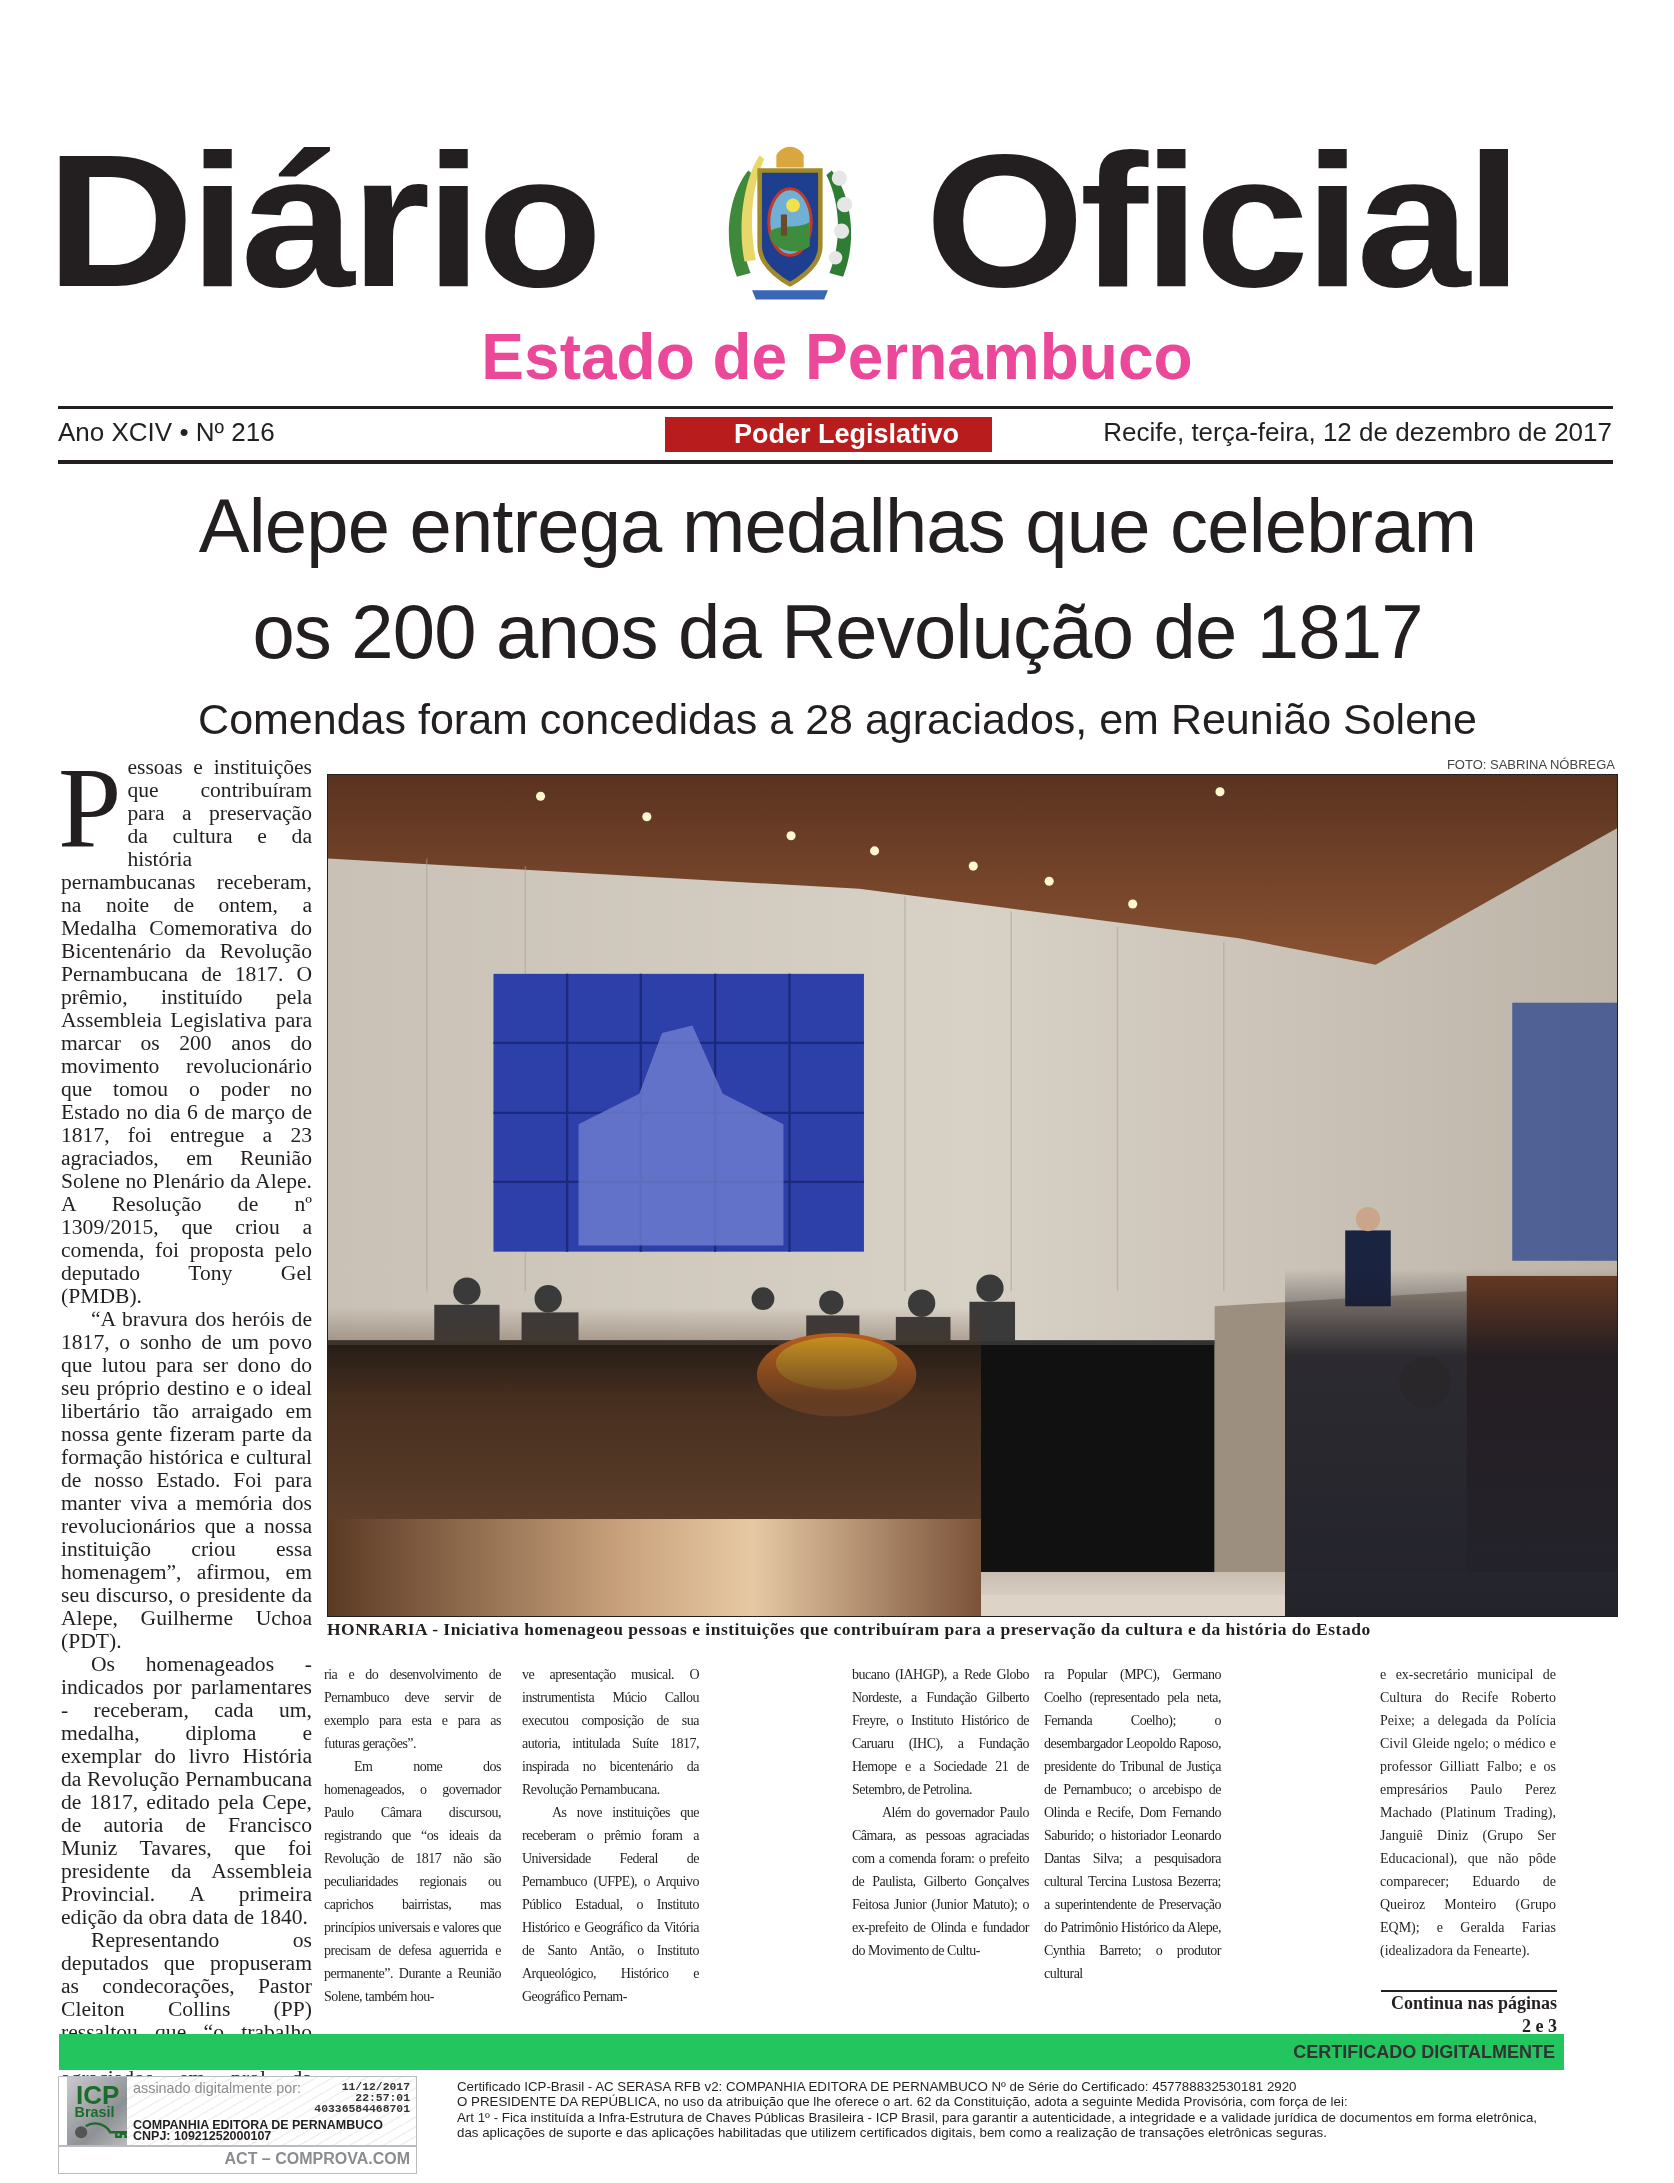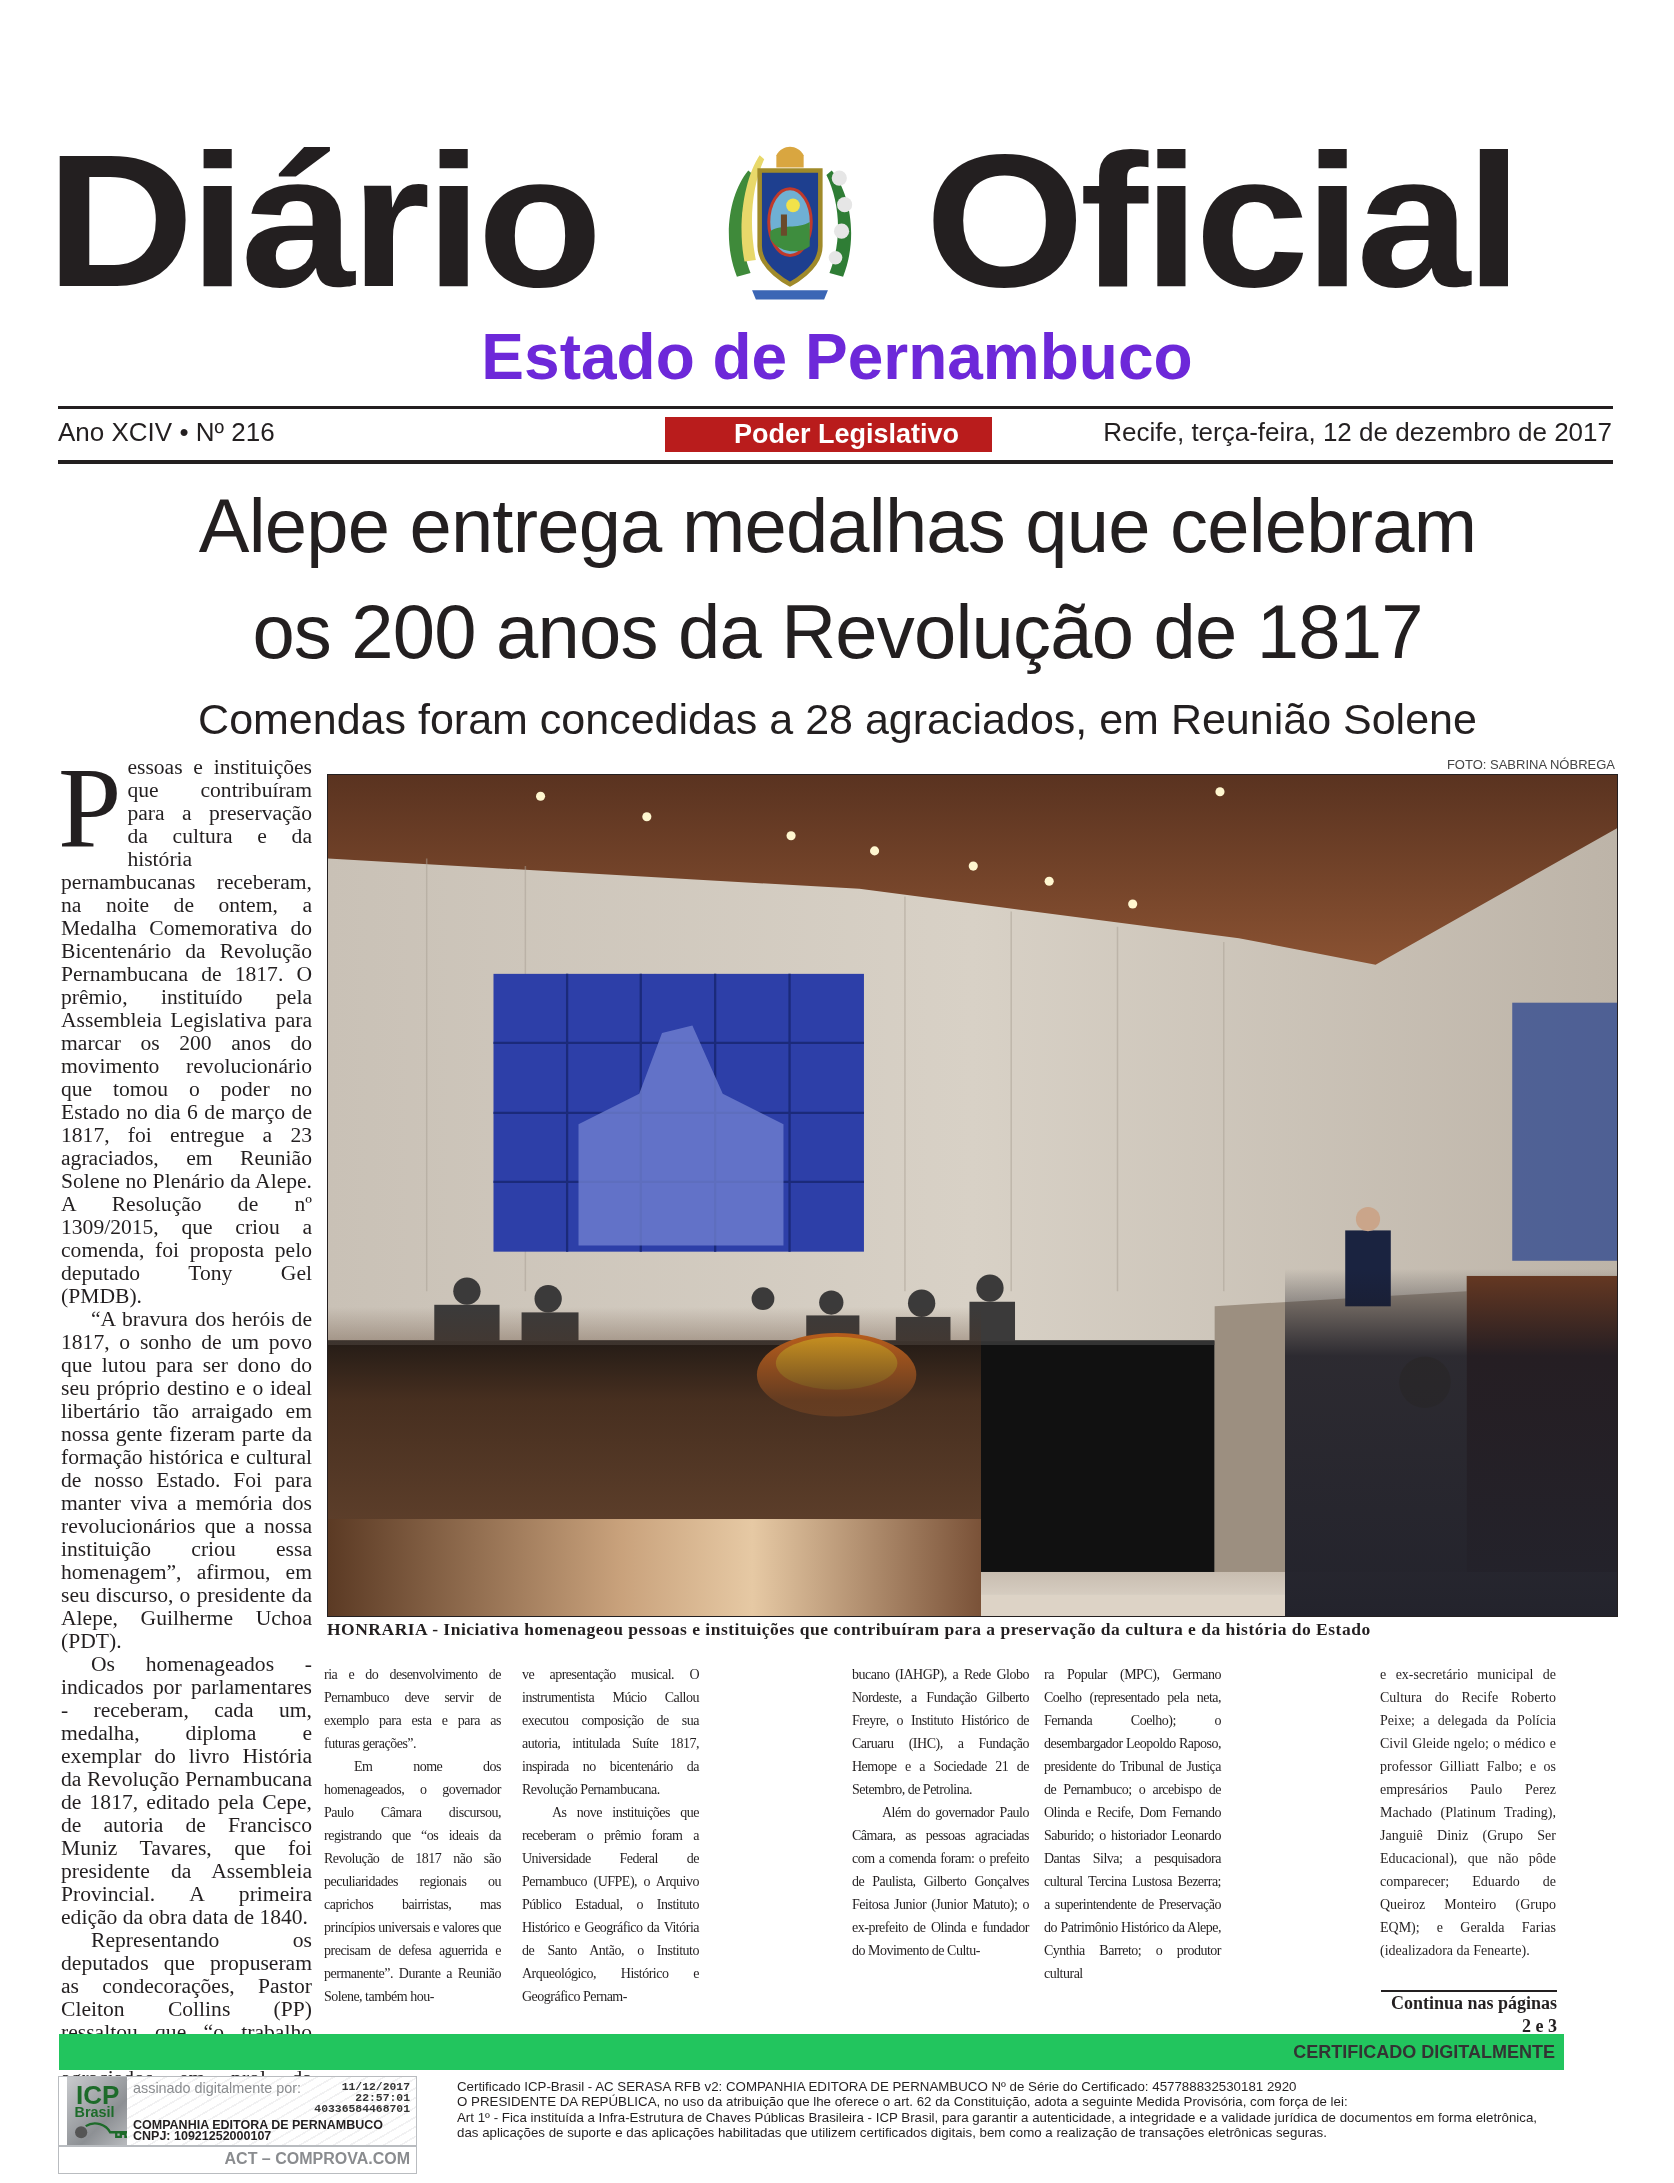--- a/index.html
+++ b/index.html
@@ -3,21 +3,21 @@
 <meta charset="utf-8">
 <style>
   html, body { margin: 0; padding: 0; background: #ffffff; }
   body { width: 1674px; height: 2183px; position: relative; overflow: hidden; color: #231f20; }
   .abs { position: absolute; }
 
   
   .mast-word { position: absolute; top: 125px; font-family: "Liberation Sans", sans-serif; font-weight: bold; font-size: 190px; line-height: 190px; letter-spacing: -4.6px; color: #231f20; transform: scaleX(1.08); transform-origin: left top; }
   #mast-left { left: 46px; }
   #mast-right { left: 925px; }
-  .subtitle { position: absolute; top: 319px; left: 0; width: 1674px; text-align: center; font-family: "Liberation Sans", sans-serif; font-weight: bold; font-size: 64px; line-height: 76px; color: #6d28d9; }
+  .subtitle { position: absolute; top: 319px; left: 0; width: 1674px; text-align: center; font-family: "Liberation Sans", sans-serif; font-weight: bold; font-size: 64px; line-height: 76px; color: #ec4899; }
   .crest { position: absolute; left: 714px; top: 125px; width: 152px; height: 182px; }
 
   .rule { position: absolute; left: 58px; width: 1555px; background: #231f20; }
   #rule-top { top: 406px; height: 3px; }
   #rule-bottom { top: 460px; height: 3.8px; }
   .meta-left { position: absolute; top: 416px; left: 58px; font-family: "Liberation Sans", sans-serif; font-size: 26px; line-height: 33px; }
   .meta-right { position: absolute; top: 416px; right: 62px; font-family: "Liberation Sans", sans-serif; font-size: 26px; line-height: 33px; }
   .section-badge { position: absolute; top: 417px; left: 665px; width: 291px; height: 35px; background: #b91c1c; color: #fff; text-align: center; font-family: "Liberation Sans", sans-serif; font-size: 27px; line-height: 35px; font-weight: bold; padding-left: 36px; }
 
   .headline { position: absolute; left: 46px; width: 1583px; text-align: center; font-family: "Liberation Sans", sans-serif; font-size: 76px; line-height: 91px; color: #231f20; letter-spacing: -0.8px; }

